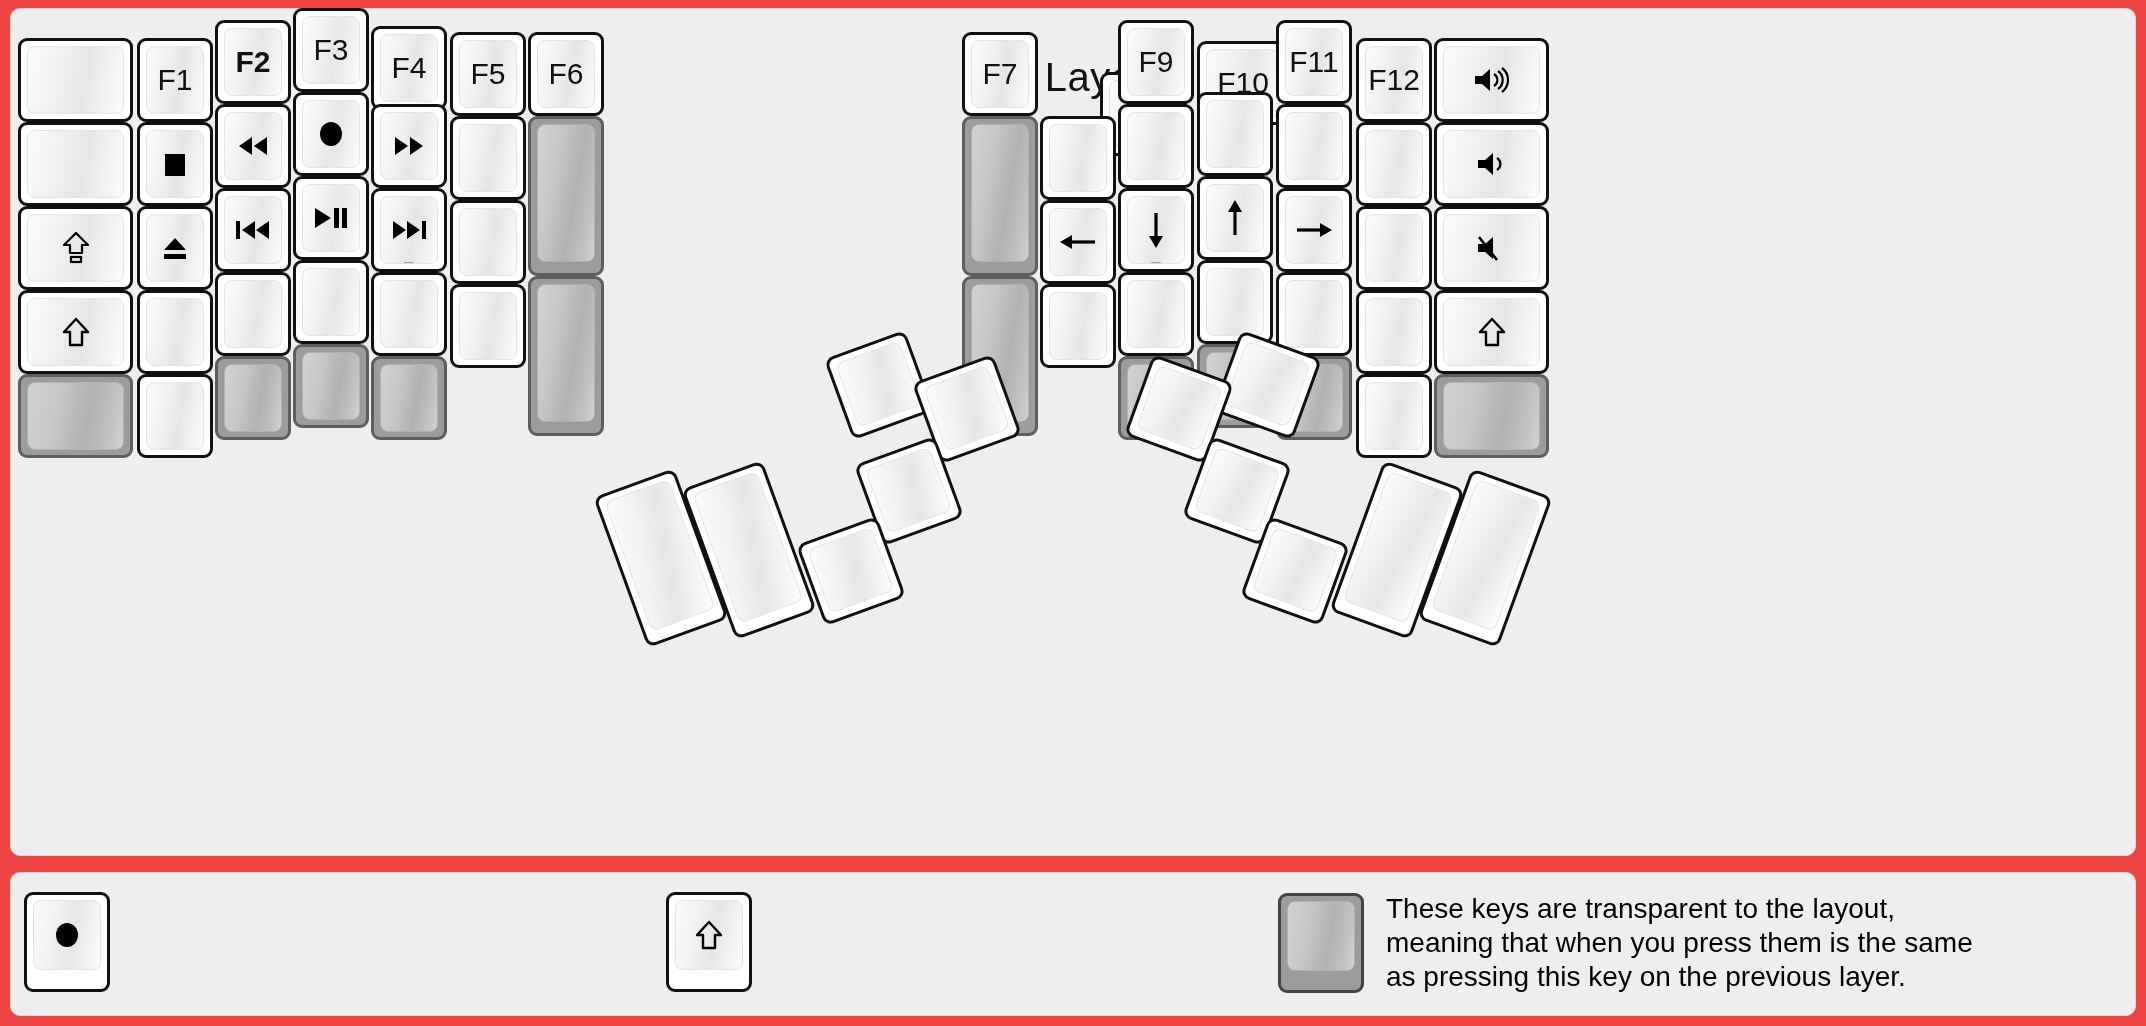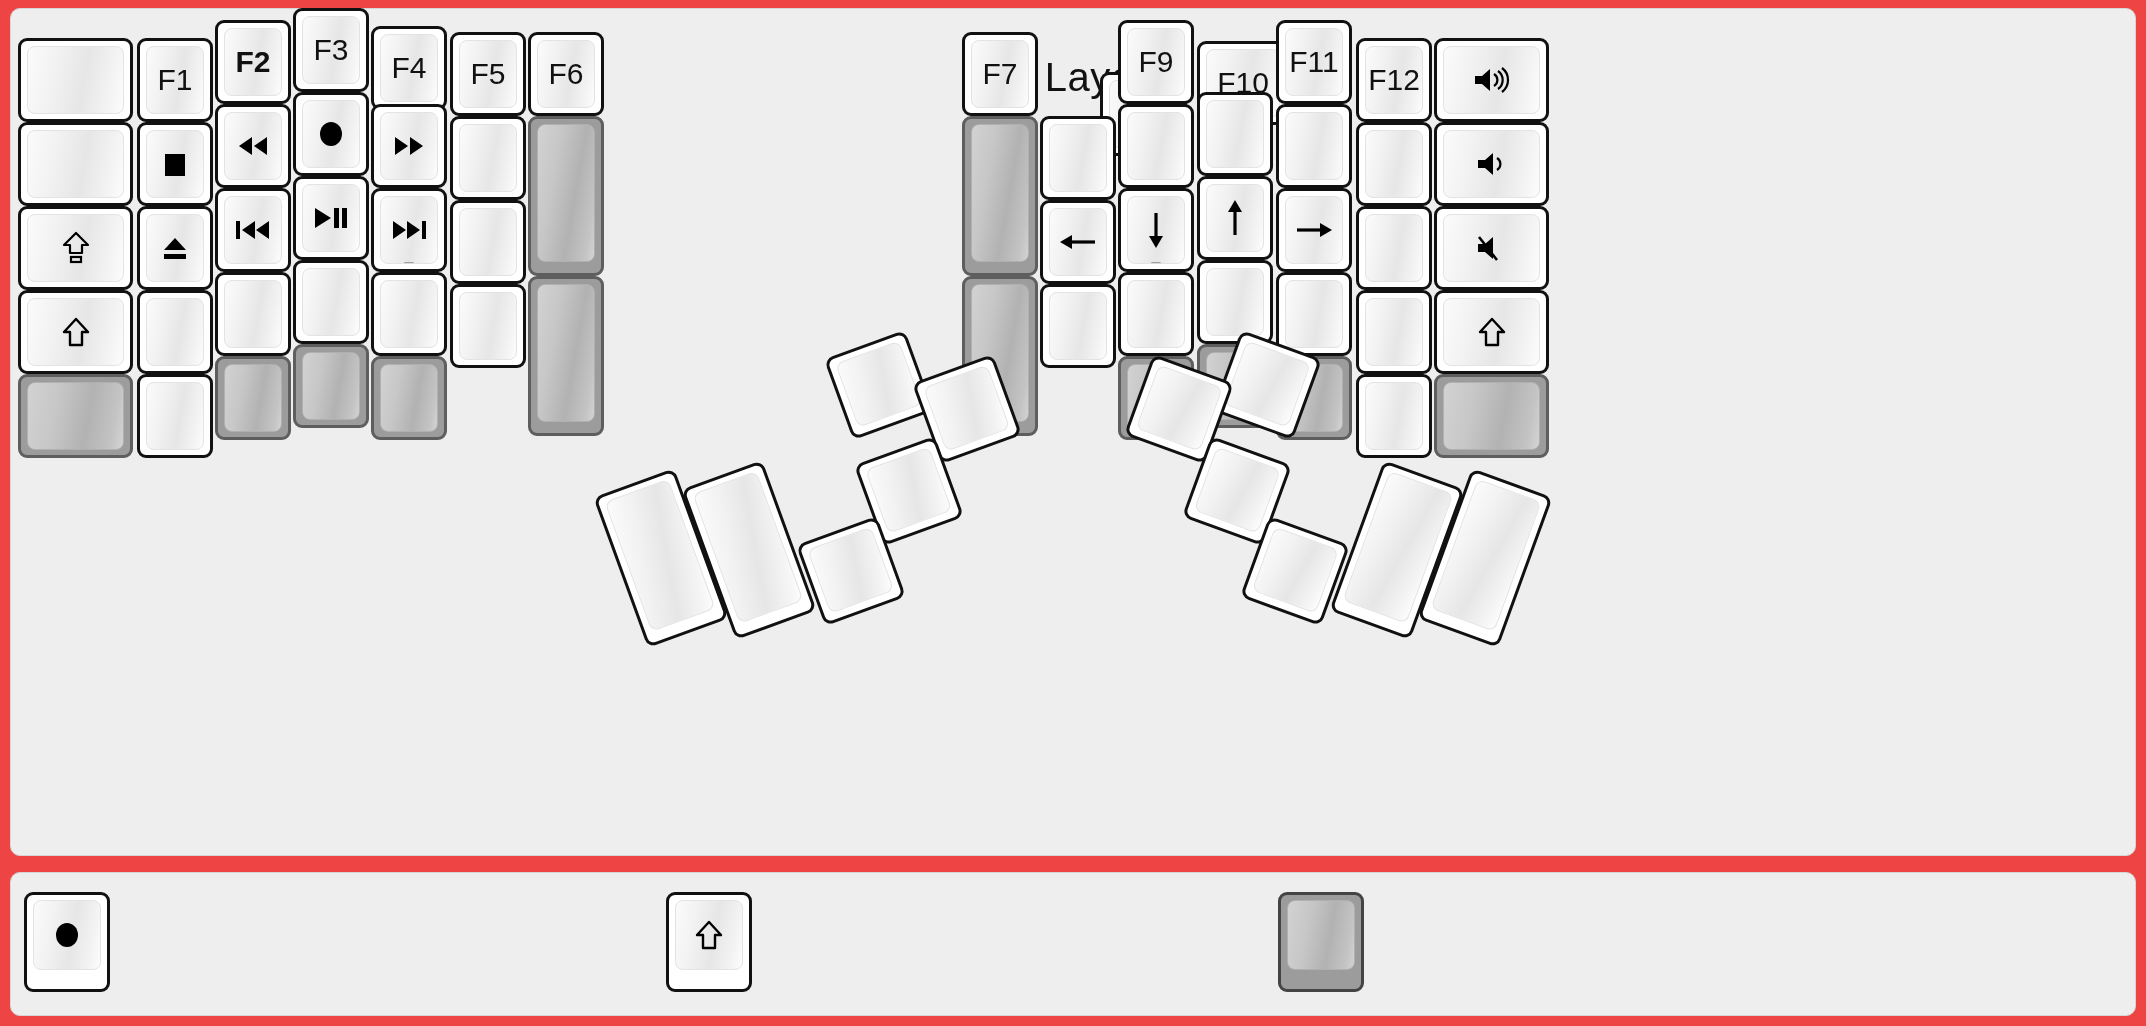--- a/index.html
+++ b/index.html
@@ -624,16 +624,19 @@
             </span>
           </div>
         </div>
       </div>
       <div class="legend-item" style="left: 1278px; top: 892px;">
         <div class="legend-key trans">
           <div class="cap">
             <span></span>
           </div>
         </div>
+        <div class="legend-text">These keys are transparent to the layout,
+meaning that when you press them is the same
+as pressing this key on the previous layer.</div>
       </div>
     </div>
 
 </div>
 
 </body></html>

